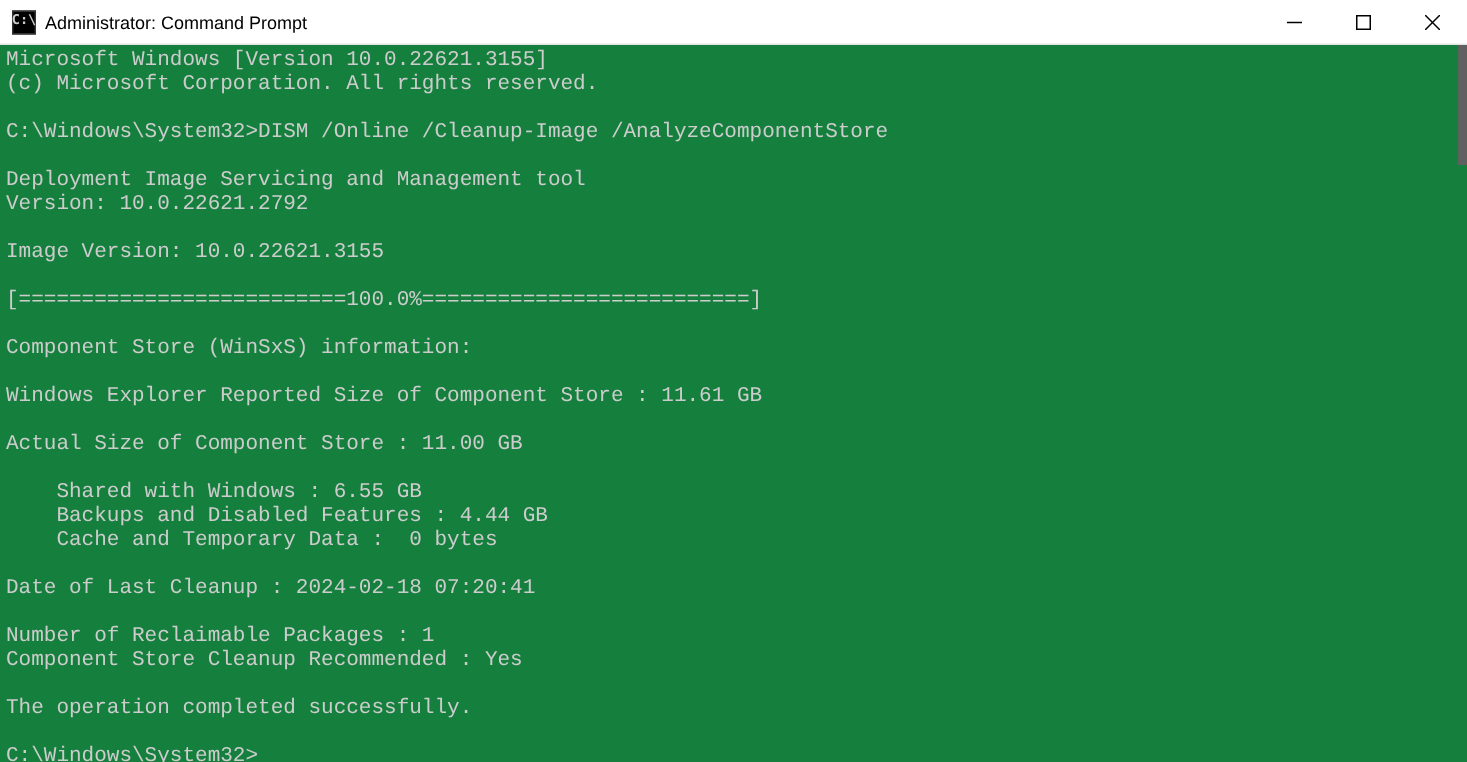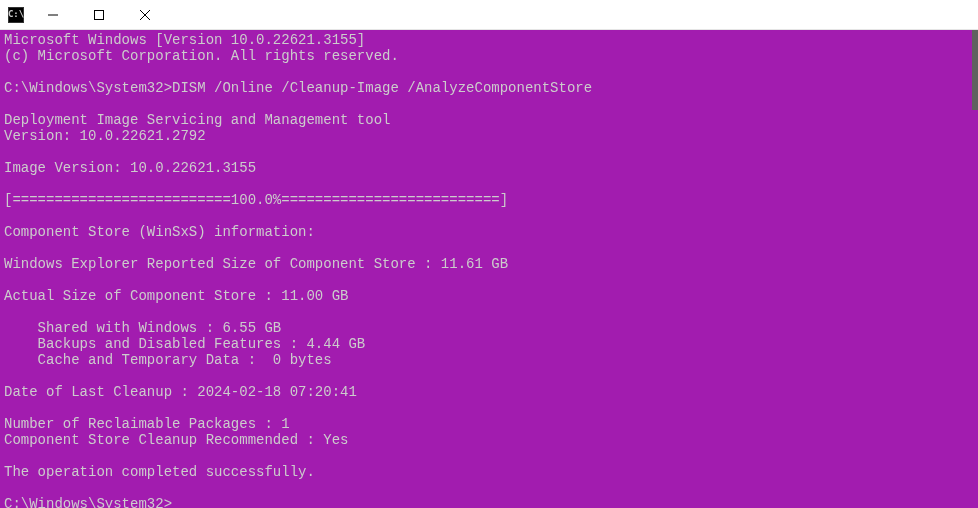--- a/index.html
+++ b/index.html
@@ -54,21 +54,21 @@
       align-items: center;
       justify-content: center;
       color: #000;
       font-size: 10px;
     }
     .window-btn svg {
       width: 10px;
       height: 10px;
     }
     .terminal {
-      background: #a21caf;
+      background: #15803d;
       height: calc(100% - 30px);
       padding: 2px 4px;
       font-family: Consolas, "Courier New", monospace;
       font-size: 14px;
       line-height: 16px;
       color: #cccccc;
       white-space: pre;
       overflow: hidden;
       position: relative;
       letter-spacing: 0px;
@@ -82,20 +82,21 @@
       background: #606060;
     }
   </style>
 </head>
 <body>
 
 <div class="titlebar">
   <div class="titlebar-icon">
       <span>C:\</span>
     </div>
+  <div class="titlebar-title">Administrator: Command Prompt</div>
   <div class="window-controls">
     <div class="window-btn">
       <svg viewBox="0 0 10 10">
           <line x1="0" y1="5" x2="10" y2="5" stroke="#000" stroke-width="1"></line>
         </svg>
     </div>
     <div class="window-btn">
       <svg viewBox="0 0 10 10">
           <rect x="0.5" y="0.5" width="9" height="9" fill="none" stroke="#000" stroke-width="1"></rect>
         </svg>

